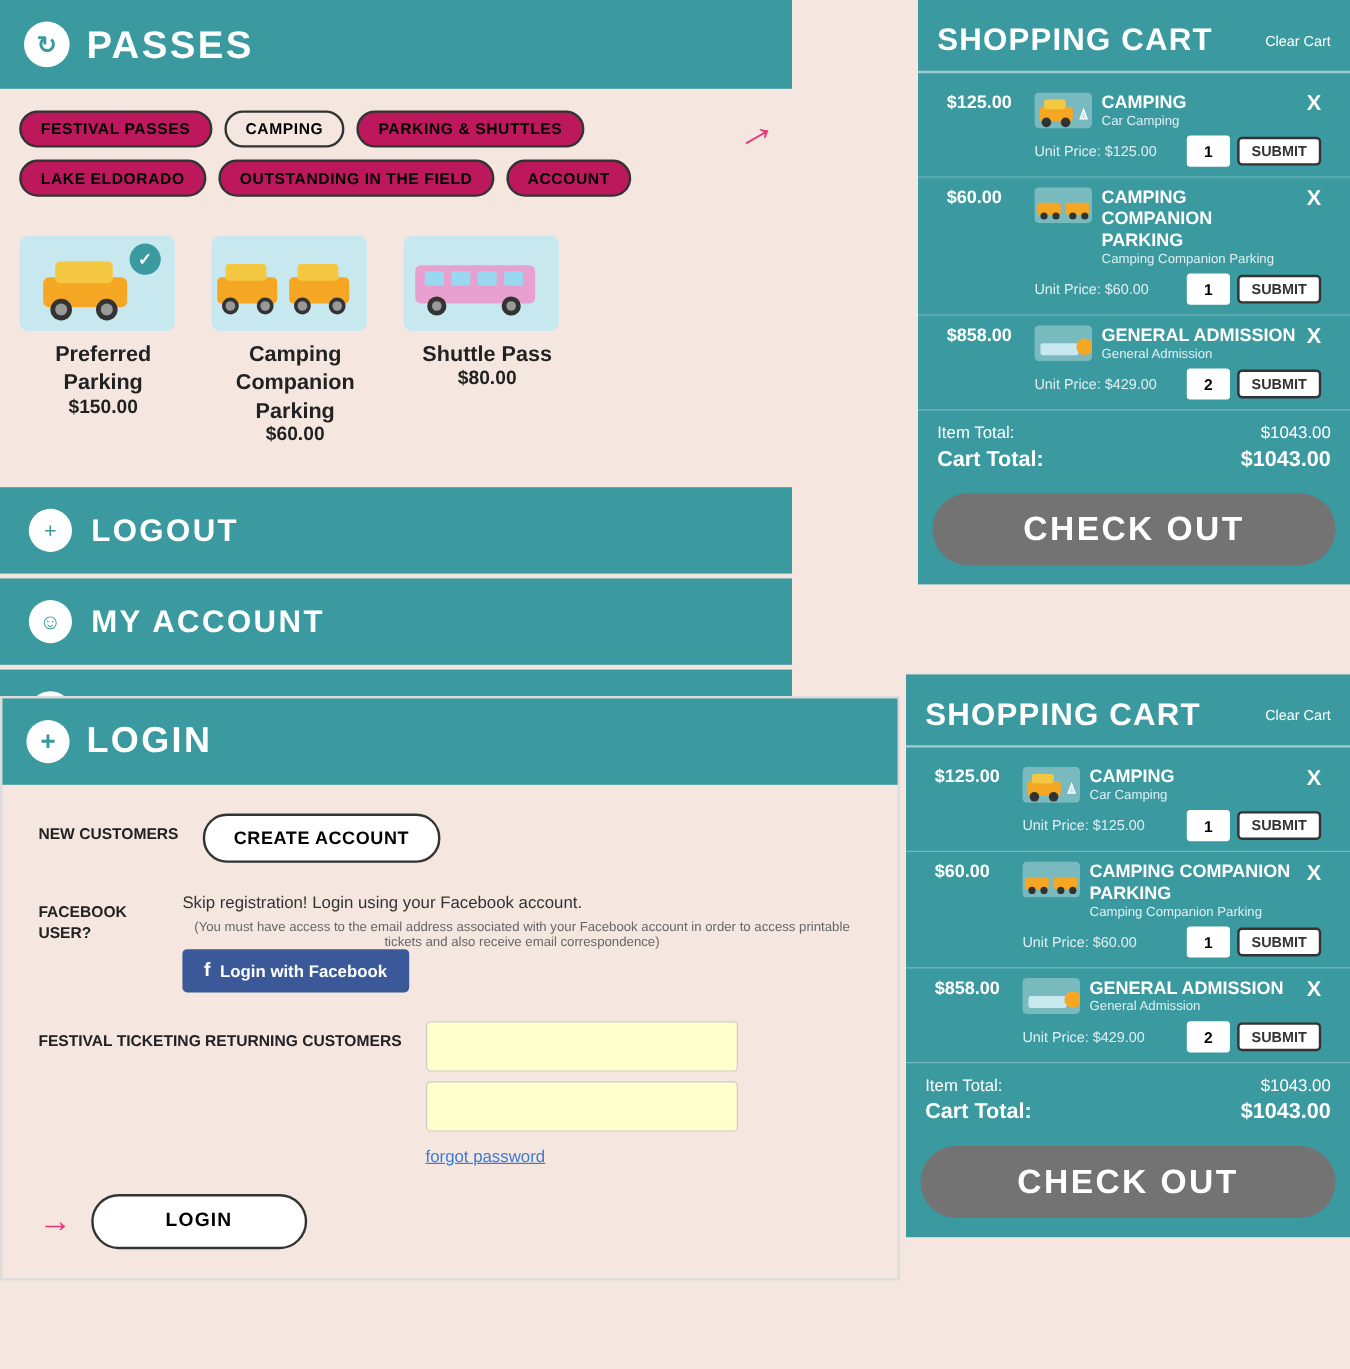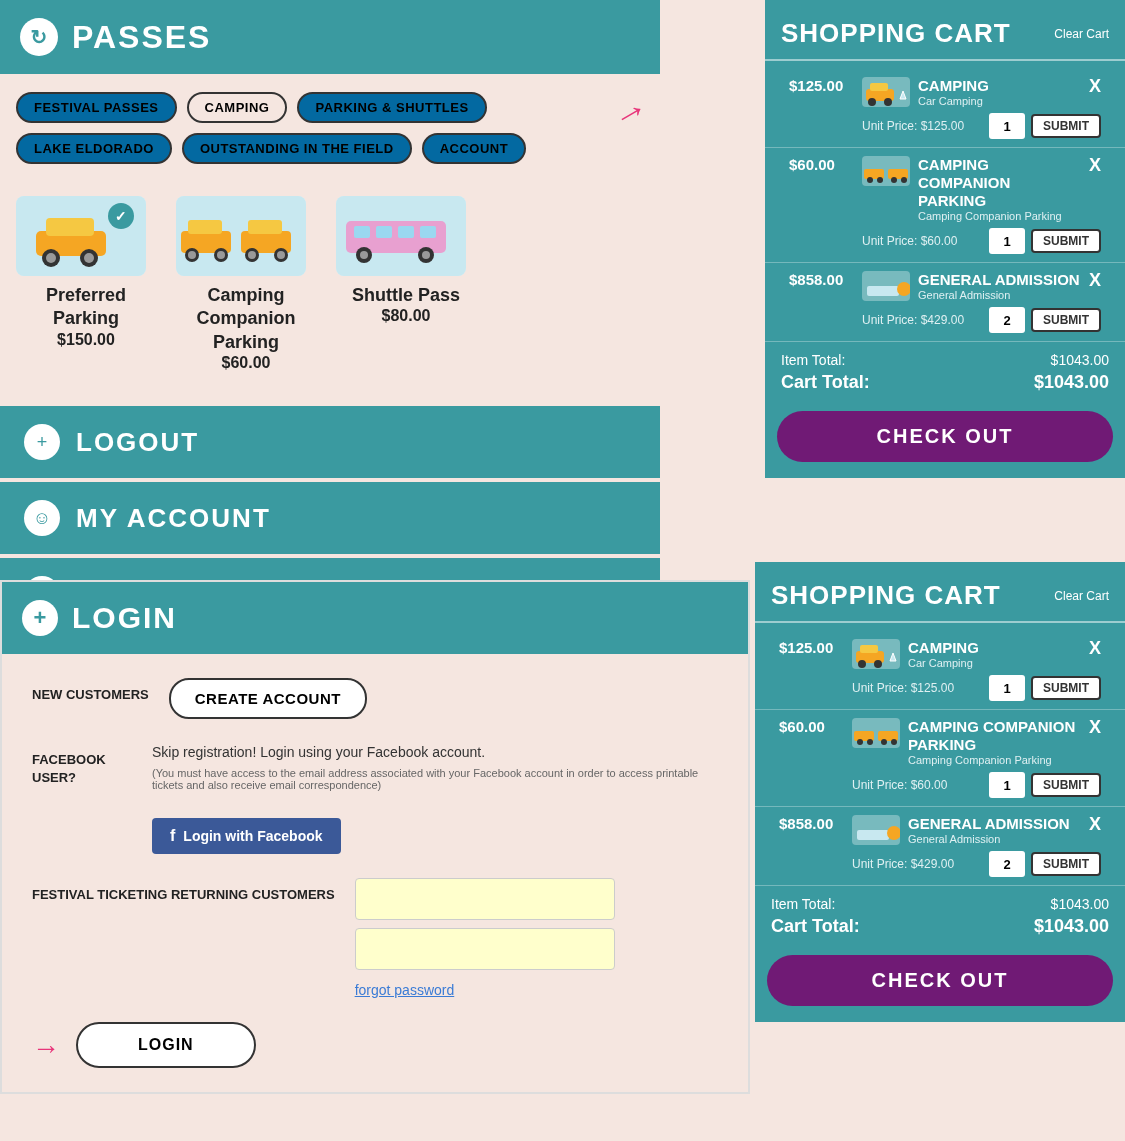--- a/index.html
+++ b/index.html
@@ -47,21 +47,21 @@
       display: flex;
       flex-wrap: wrap;
       gap: 10px;
     }
     .filter-tab {
       border: 2px solid #333;
       border-radius: 20px;
       padding: 6px 16px;
       font-size: 13px;
       font-weight: 700;
-      background: #0369a1;
+      background: #be185d;
       cursor: pointer;
       letter-spacing: 0.5px;
     }
     .filter-tab.active {
       background: #f5e6e0;
     }
 
     .product-grid {
       display: flex;
       gap: 20px;
@@ -241,26 +241,26 @@
       font-size: 14px;
       margin-bottom: 4px;
     }
     .cart-total-row.grand {
       font-weight: 900;
       font-size: 18px;
     }
 
     .checkout-btn {
       margin: 8px 12px 4px;
-      background: #701a75;
+      background: #737373;
       color: #fff;
       border: none;
       border-radius: 30px;
       padding: 14px;
-      font-size: 20px;
+      font-size: 28px;
       font-weight: 900;
       letter-spacing: 2px;
       cursor: pointer;
       width: calc(100% - 24px);
       text-align: center;
       display: block;
     }
 
     
     .bottom-overlay {
@@ -316,21 +316,22 @@
     }
     .facebook-desc {
       font-size: 14px;
       color: #333;
       line-height: 1.4;
       margin-bottom: 4px;
     }
     .facebook-note {
       font-size: 11px;
       color: #666;
-      margin-bottom: 27px;
+      margin-bottom: 0;
+      text-align: center;
     }
     .facebook-btn {
       background: #3b5998;
       color: #fff;
       border: none;
       border-radius: 4px;
       padding: 9px 18px;
       font-size: 14px;
       font-weight: 700;
       cursor: pointer;

